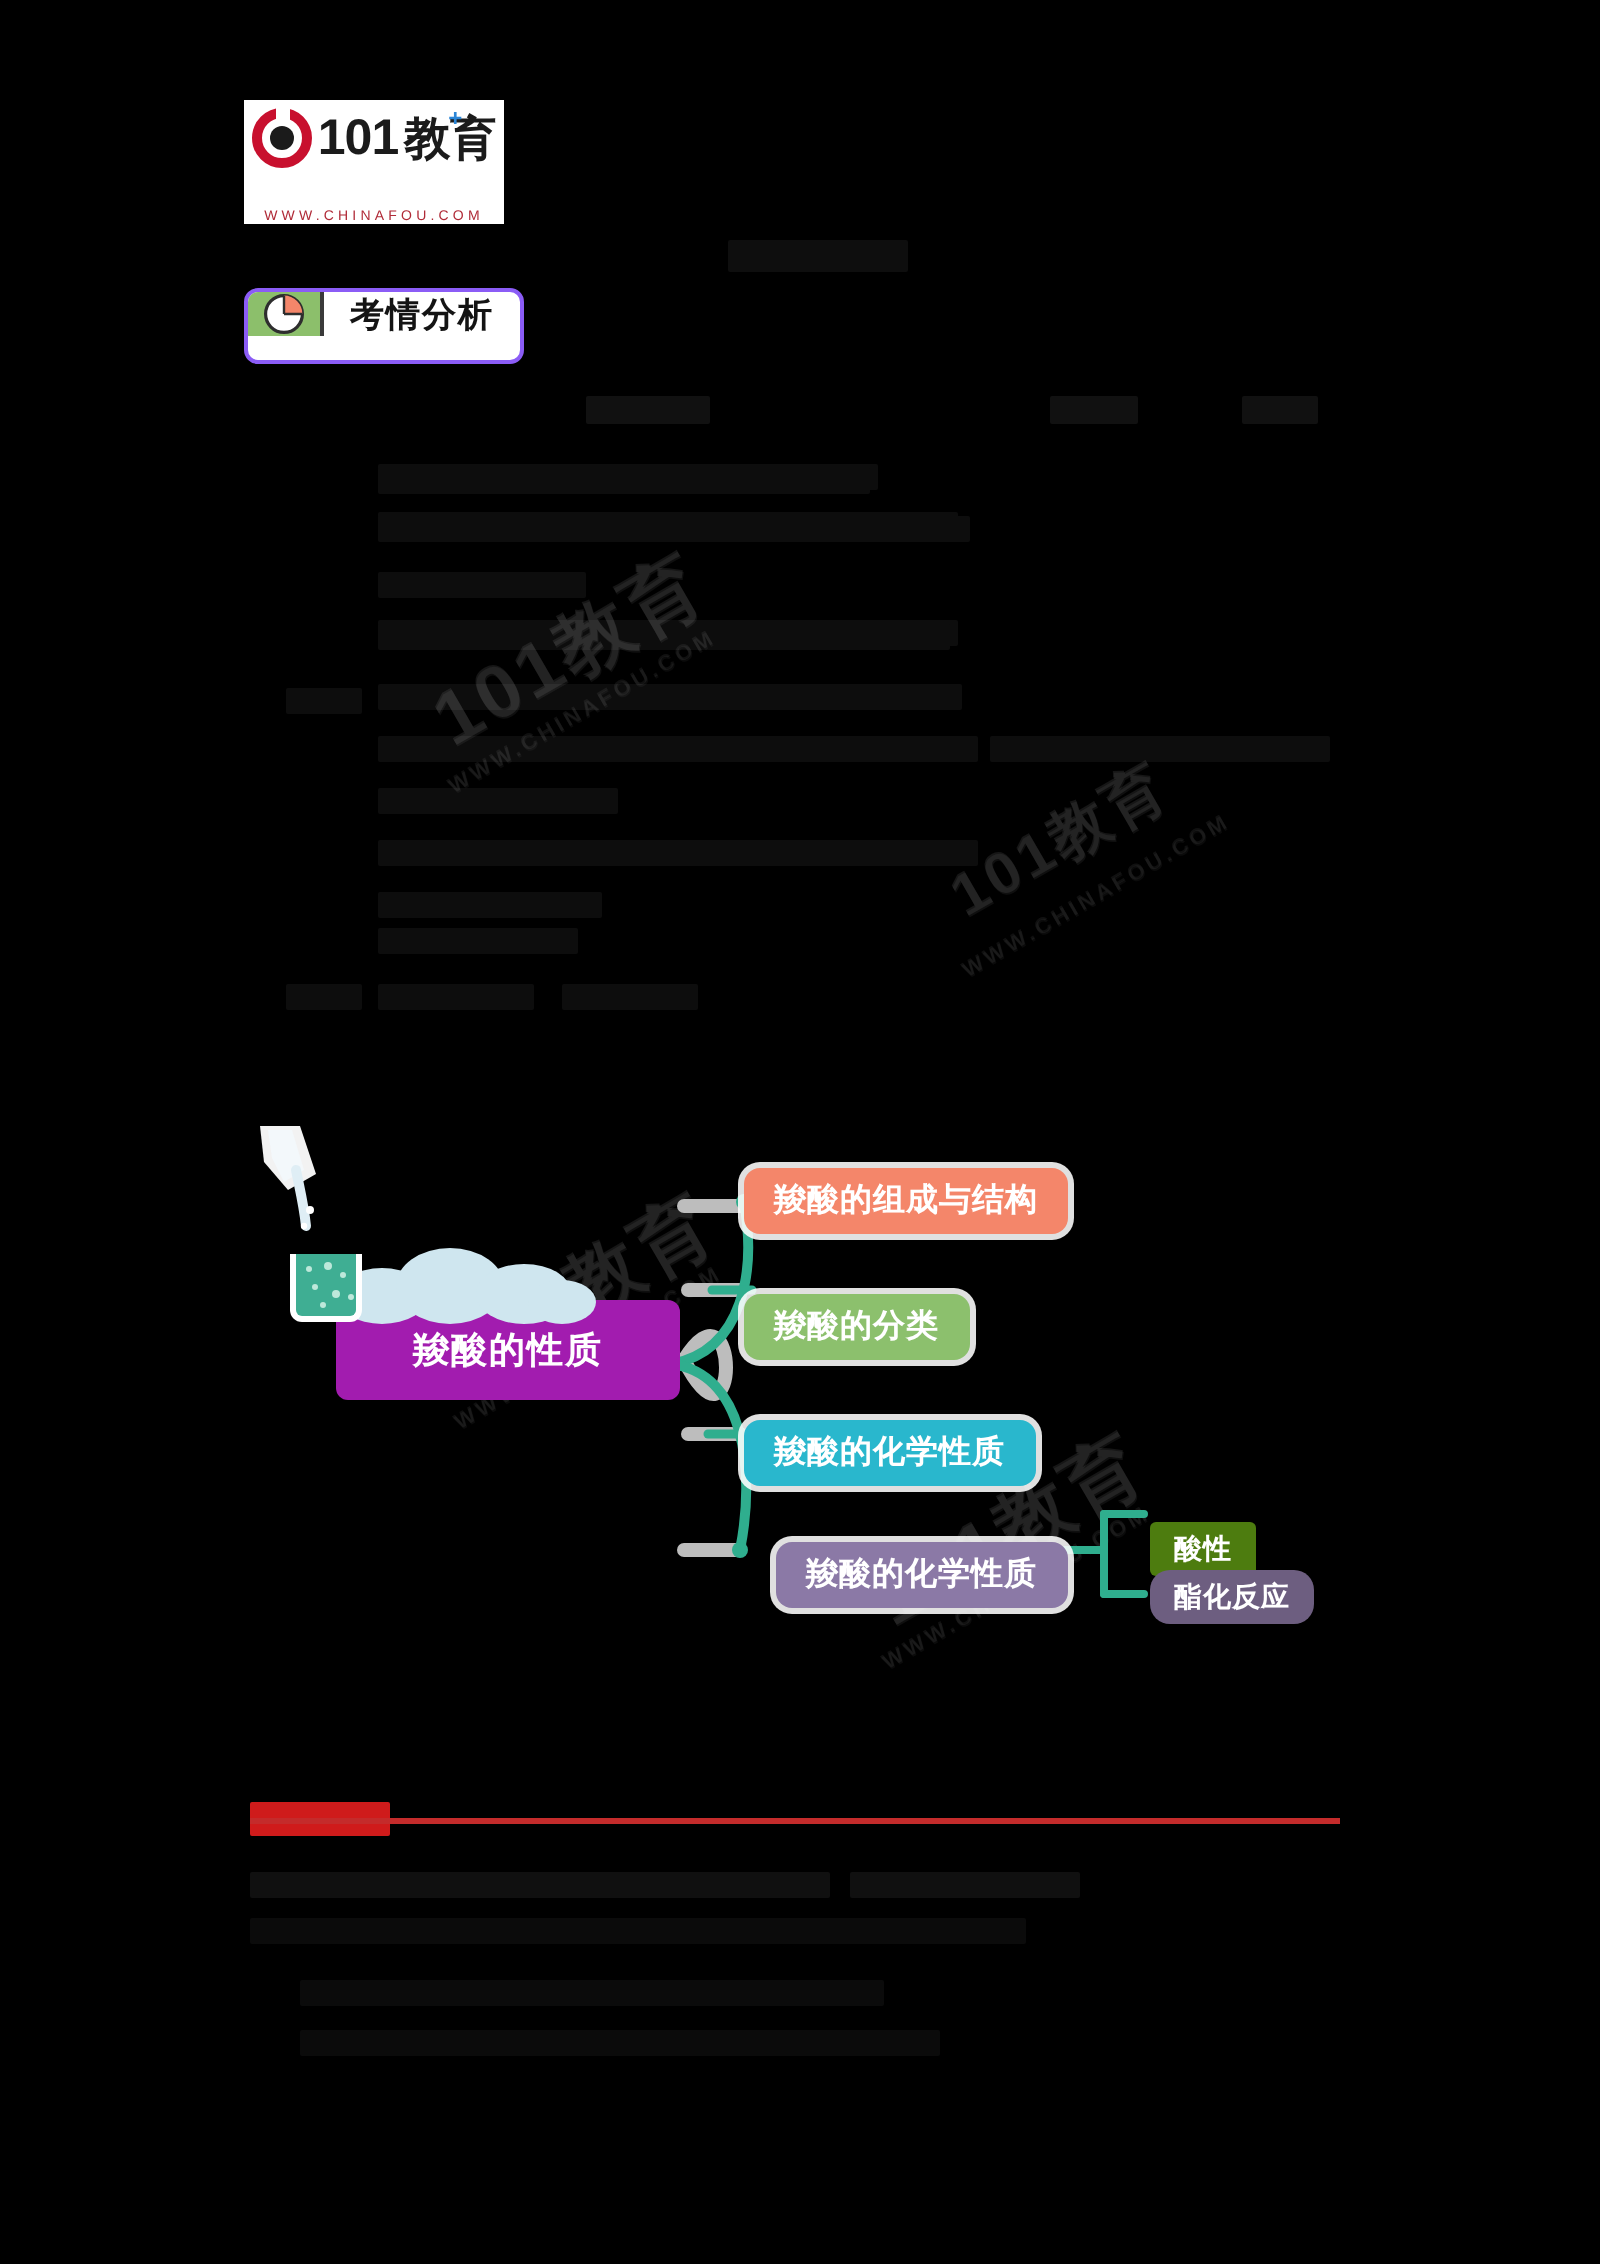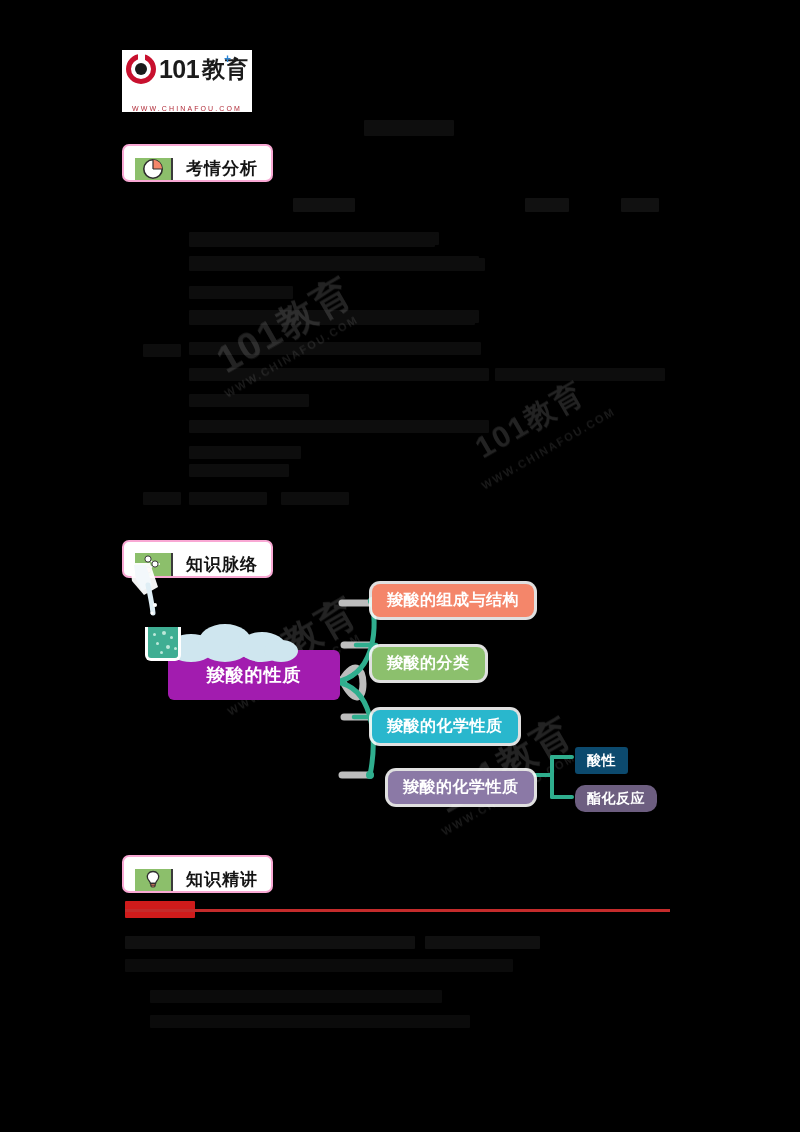--- a/index.html
+++ b/index.html
@@ -50,26 +50,25 @@
   }
   .logo-url {
     font-size: 7px; color: #b02a37; letter-spacing: 2.1px;
     margin-top: 3px; font-family: "Liberation Sans", sans-serif;
   }
 
   
   .badge {
     position: absolute;
     height: 38px;
-    display: flex; align-items: flex-end;
+    display: flex; align-items: flex-start;
     background: #ffffff;
-    border: 2px solid #f9a8d4;
+    border: 2px solid #8b5cf6;
     border-radius: 7px;
     overflow: hidden;
-    padding-left: 11px;
   }
   .badge-icon {
     width: 38px; background: #8cbf6b;
     display: flex; align-items: center; justify-content: center;
     border-right: 2px solid #3a3a3a;
   }
   .badge-label {
     display: flex; align-items: center;
     padding: 0 13px;
     font-size: 17px; font-weight: bold; color: #141414;
@@ -231,33 +230,20 @@
     <div class="cell" style="left:10px;  top:296px; width:38px;"></div>
     <div class="cell" style="left:56px;  top:296px; width:78px;"></div>
     <div class="cell" style="left:148px; top:296px; width:68px;"></div>
   </div>
 
   <div class="wm" style="left:210px; top:300px;">101教育</div>
   <div class="wm tiny" style="left:215px; top:350px;">WWW.CHINAFOU.COM</div>
   <div class="wm sm" style="left:470px; top:400px;">101教育</div>
   <div class="wm tiny" style="left:472px; top:442px;">WWW.CHINAFOU.COM</div>
 
-  <div class="badge" style="left:122px; top:540px;">
-    <div class="badge-icon">
-      <svg width="23" height="23" viewBox="0 0 23 23">
-        <line x1="6" y1="6" x2="13" y2="11" stroke="#ffffff" stroke-width="1.5"></line>
-        <line x1="6" y1="17" x2="13" y2="11" stroke="#ffffff" stroke-width="1.5"></line>
-        <line x1="13" y1="11" x2="18" y2="11" stroke="#ffffff" stroke-width="1.5"></line>
-        <circle cx="6" cy="6" r="3.1" fill="#ffffff" stroke="#3a3a3a" stroke-width="1"></circle>
-        <circle cx="13" cy="11" r="3.1" fill="#ffffff" stroke="#3a3a3a" stroke-width="1"></circle>
-        <circle cx="6" cy="17" r="3.1" fill="#f4866a" stroke="#3a3a3a" stroke-width="1"></circle>
-      </svg>
-    </div>
-    <div class="badge-label">知识脉络</div>
-  </div>
 
   <div class="wm" style="left:215px; top:620px;">101教育</div>
   <div class="wm tiny" style="left:218px; top:668px;">WWW.CHINAFOU.COM</div>
   <div class="wm" style="left:430px; top:740px;">101教育</div>
   <div class="wm tiny" style="left:432px; top:788px;">WWW.CHINAFOU.COM</div>
 
   <div class="map">
 
     <svg class="connectors" viewBox="0 0 570 260">
 
@@ -323,39 +309,29 @@
     </div>
 
     <div class="node node-l1" style="left:252px; top:135px; background:#29b7cd;">
       <span>羧酸的化学性质</span>
     </div>
 
     <div class="node node-l1" style="left:268px; top:196px; background:#8b79a6;">
       <span>羧酸的化学性质</span>
     </div>
 
-    <div class="node node-l2" style="left:455px; top:172px; background:#0c4a6e;">
+    <div class="node node-l2" style="left:455px; top:186px; background:#4d7c0f;">
       <span>酸性</span>
     </div>
 
     <div class="node node-l2" style="left:455px; top:210px; background:#6d5e80;border-radius:10px;">
       <span>酯化反应</span>
     </div>
   </div>
 
-  <div class="badge" style="left:122px; top:855px;">
-    <div class="badge-icon">
-      <svg width="22" height="22" viewBox="0 0 22 22">
-        <path d="M11 2.5 C 6.8 2.5, 4.4 6, 5.6 9.4 C 6.3 11.4, 8.2 12.3, 8.4 14.4 L13.6 14.4 C13.8 12.3, 15.7 11.4, 16.4 9.4 C17.6 6, 15.2 2.5, 11 2.5 Z" fill="#ffffff" stroke="#2e2e2e" stroke-width="1.3"></path>
-        <path d="M8.6 14.4 L13.4 14.4 L13.0 17.2 C12.9 18.3, 9.1 18.3, 9.0 17.2 Z" fill="#f4866a" stroke="#2e2e2e" stroke-width="1.1"></path>
-        <line x1="8.8" y1="16.2" x2="13.2" y2="16.2" stroke="#2e2e2e" stroke-width="0.9"></line>
-      </svg>
-    </div>
-    <div class="badge-label">知识精讲</div>
-  </div>
 
   <div class="redtag"></div>
   <div class="redline"></div>
 
   <div class="tline" style="left:125px; top:936px; width:290px;"></div>
   <div class="tline" style="left:425px; top:936px; width:115px;"></div>
   <div class="tline d" style="left:125px; top:959px; width:388px;"></div>
 
   <div class="tline d" style="left:150px; top:990px; width:292px;"></div>
   <div class="tline d" style="left:150px; top:1015px; width:320px;"></div>

